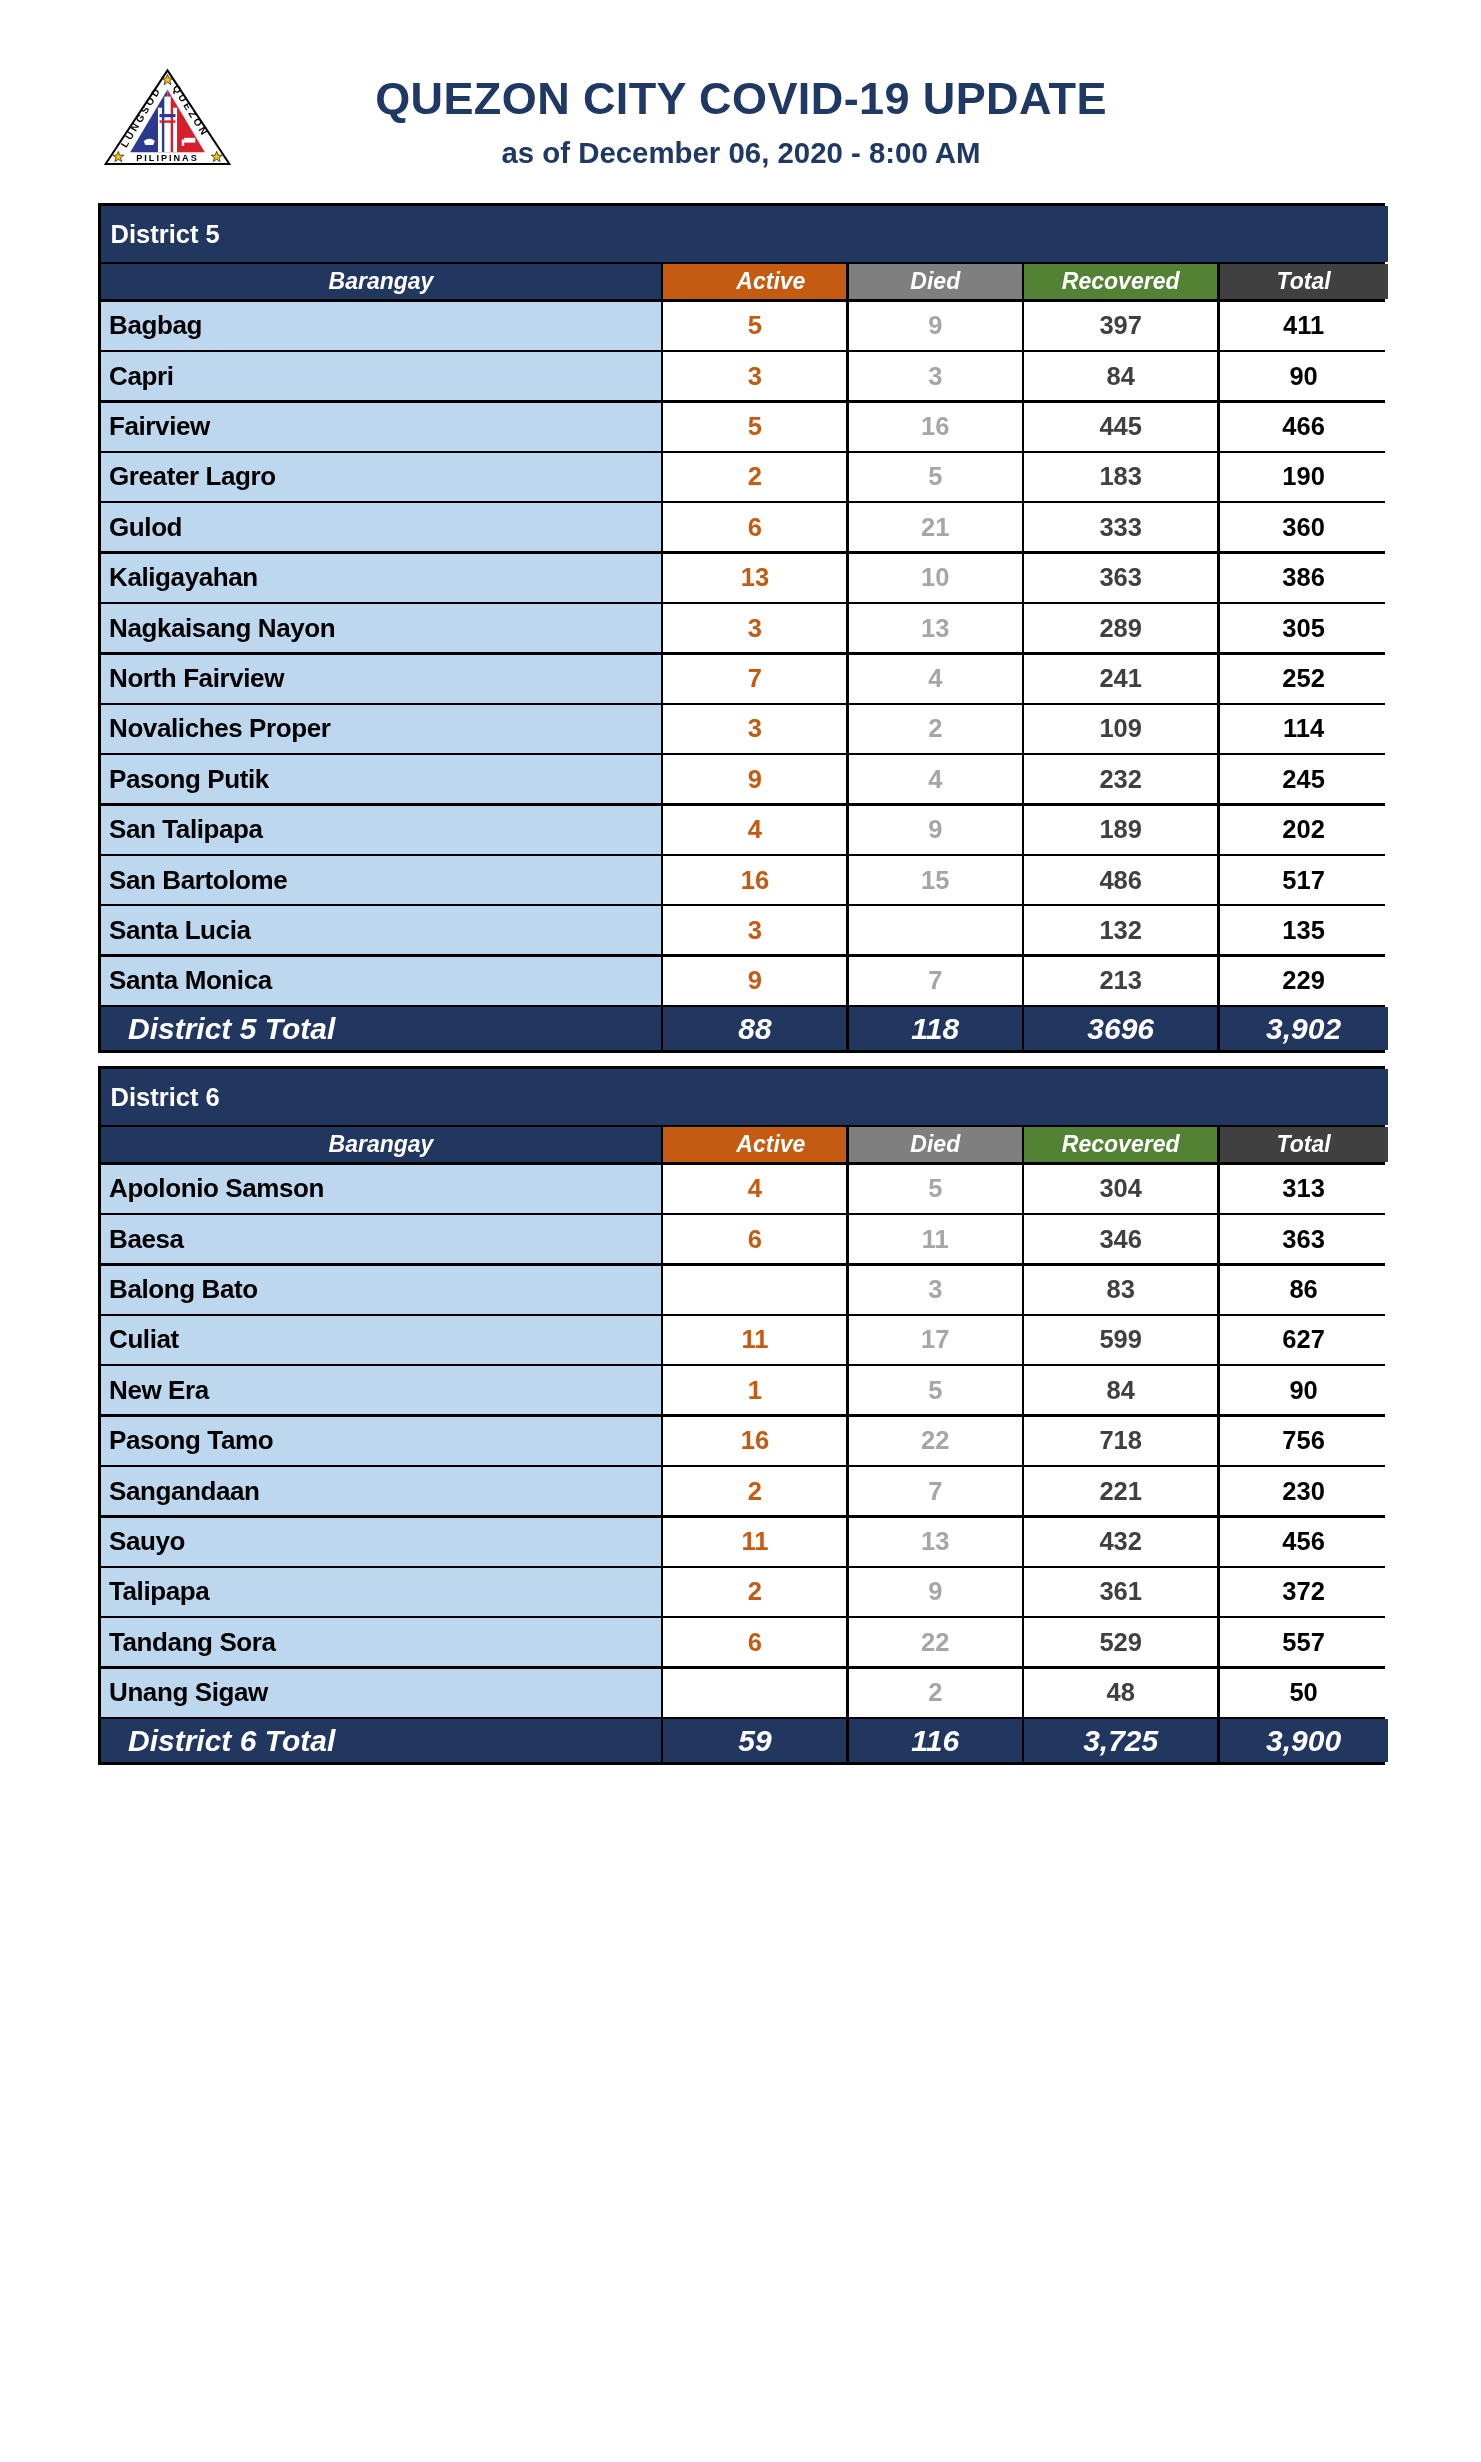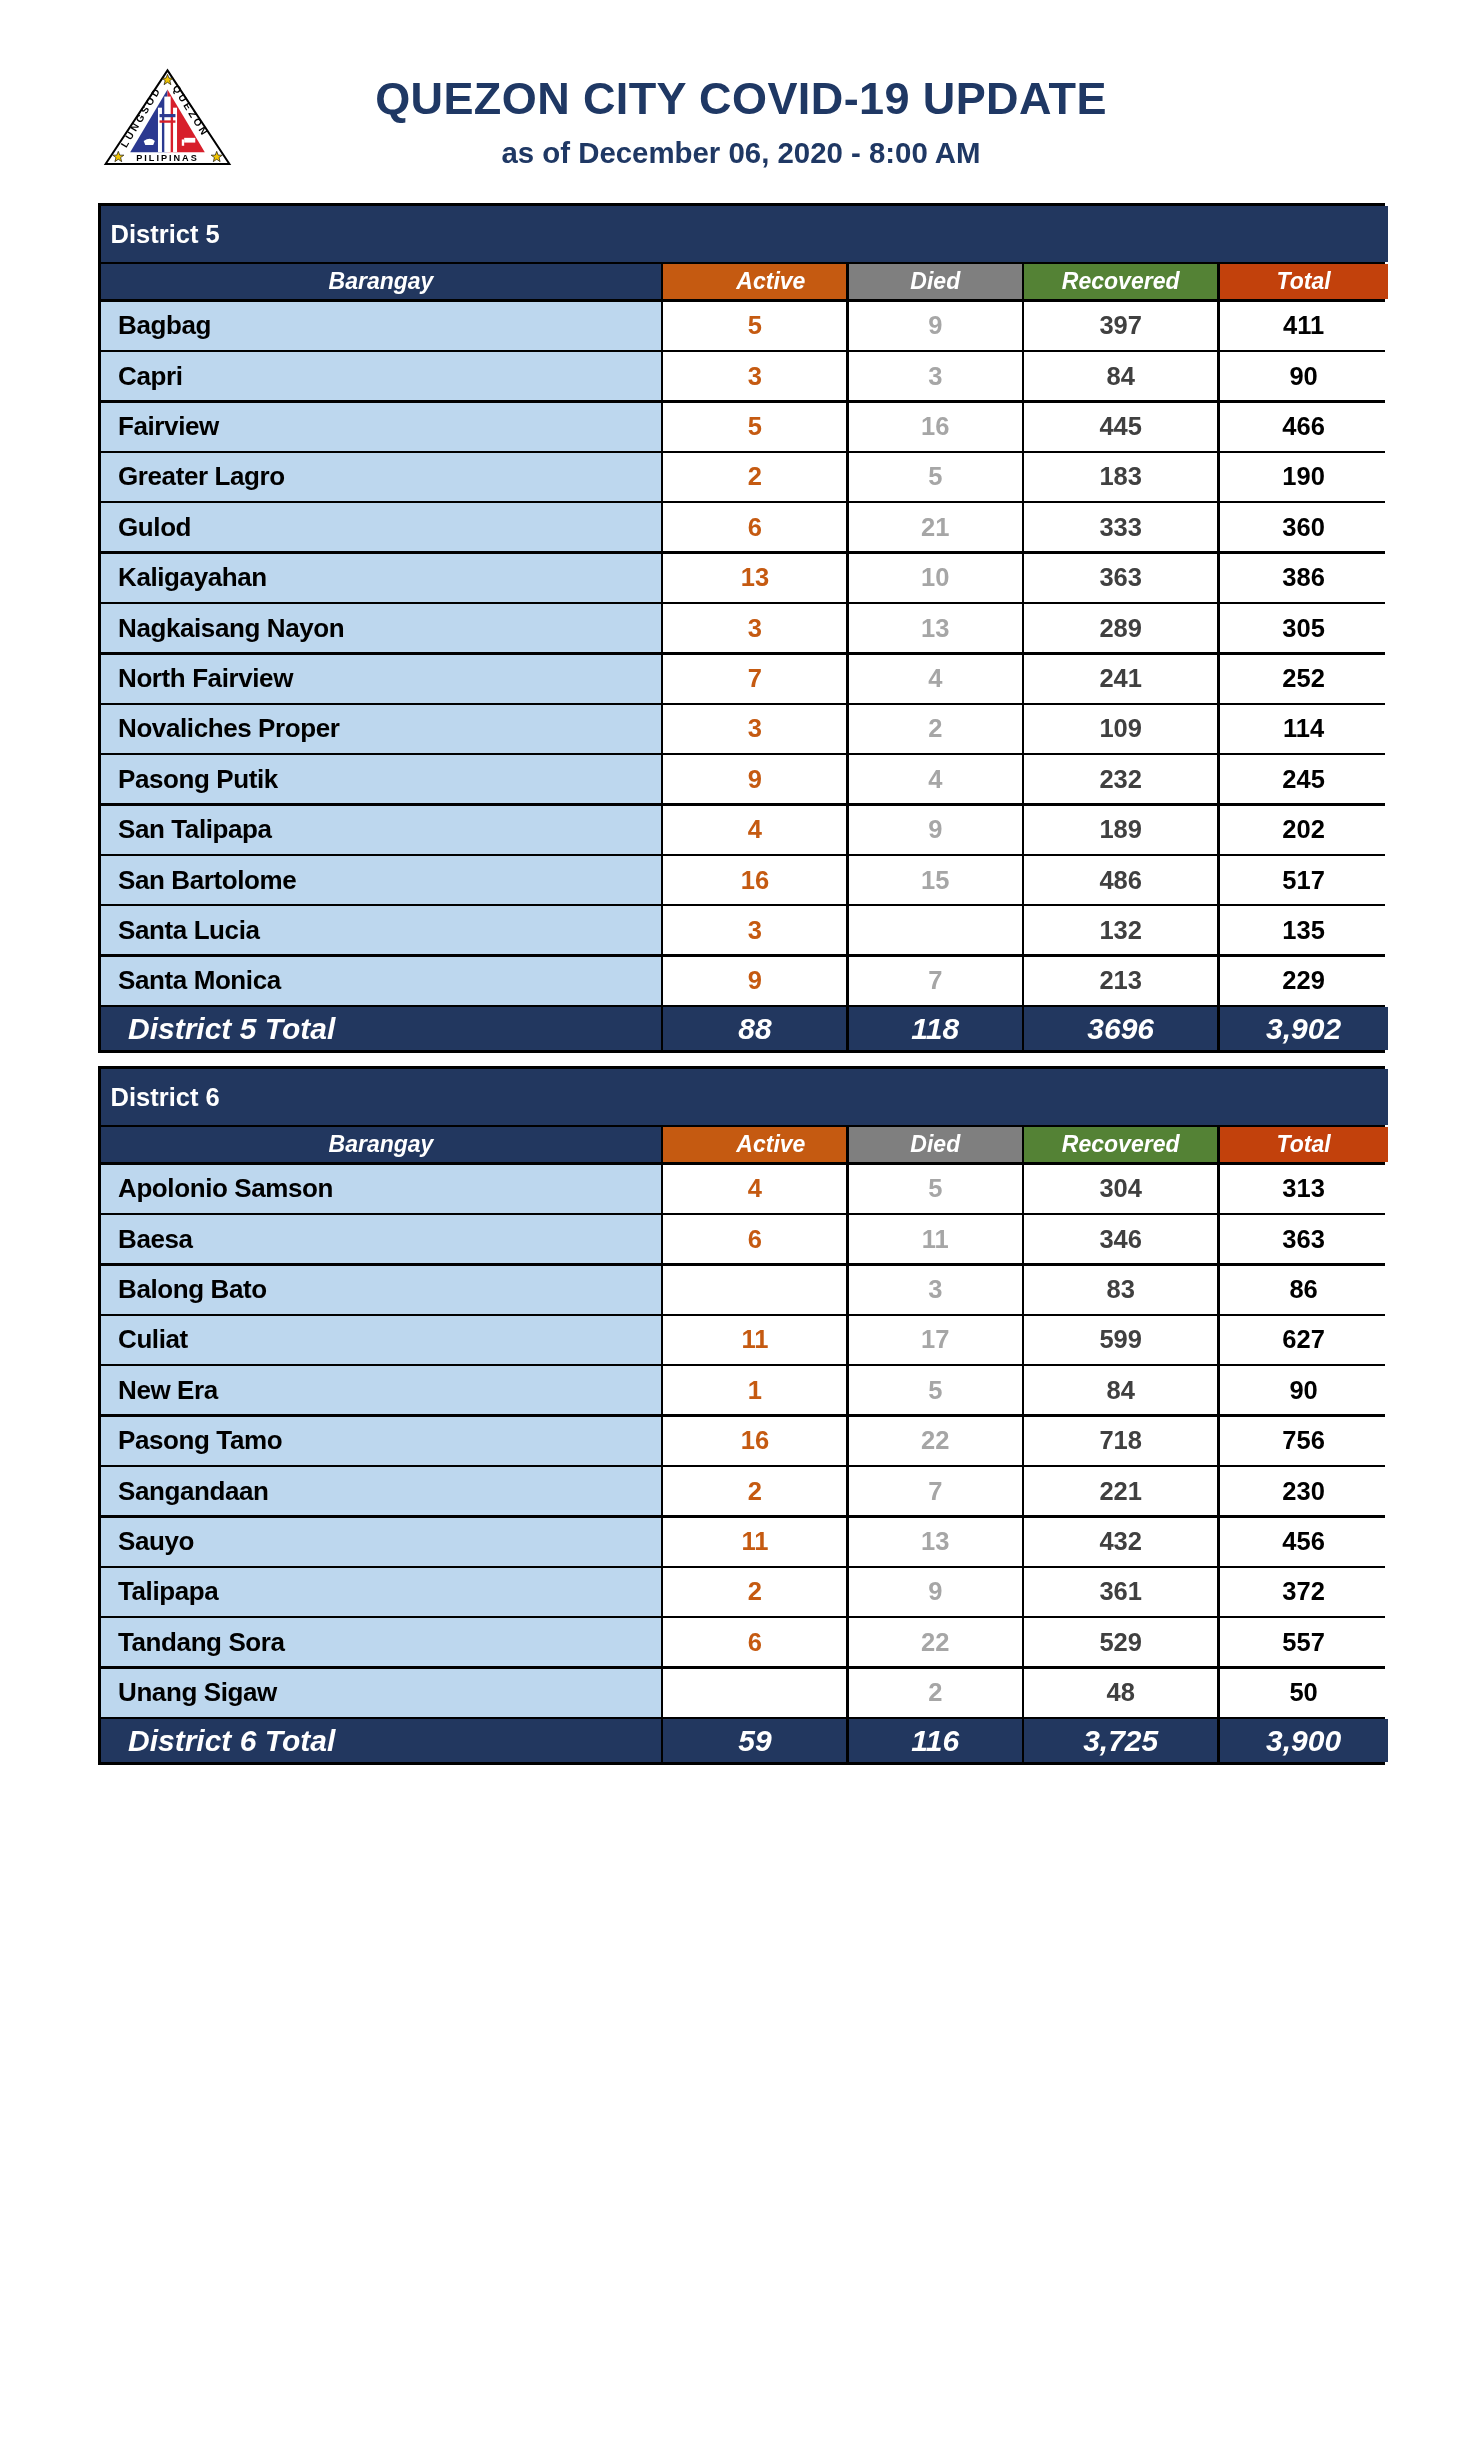--- a/index.html
+++ b/index.html
@@ -75,32 +75,32 @@
     justify-content: center;
     color: #ffffff;
     font-weight: bold;
     font-style: italic;
     font-size: 23px;
   }
   .hdr-barangay  { background: #22375F; }
   .hdr-active    { background: #C55A11; padding-left: 32px; }
   .hdr-died      { background: #7F7F7F; }
   .hdr-recovered { background: #548235; }
-  .hdr-total     { background: #c2410c; }
+  .hdr-total     { background: #404040; }
 
   .cell-name {
     height: 48px;
     background: #BDD7EE;
     color: #000000;
     font-weight: bold;
     font-size: 26px;
     letter-spacing: -0.4px;
     display: flex;
     align-items: center;
-    padding-left: 17px;
+    padding-left: 8px;
   }
   .cell-val {
     height: 48px;
     background: #ffffff;
     font-weight: bold;
     font-size: 25.5px;
     display: flex;
     align-items: center;
     justify-content: center;
   }

